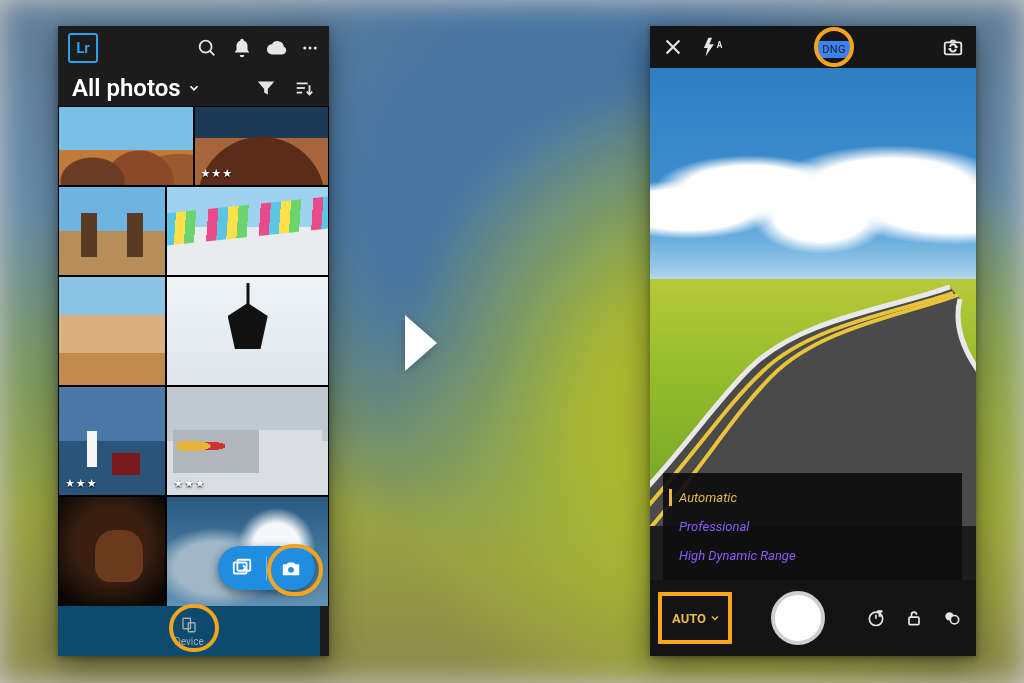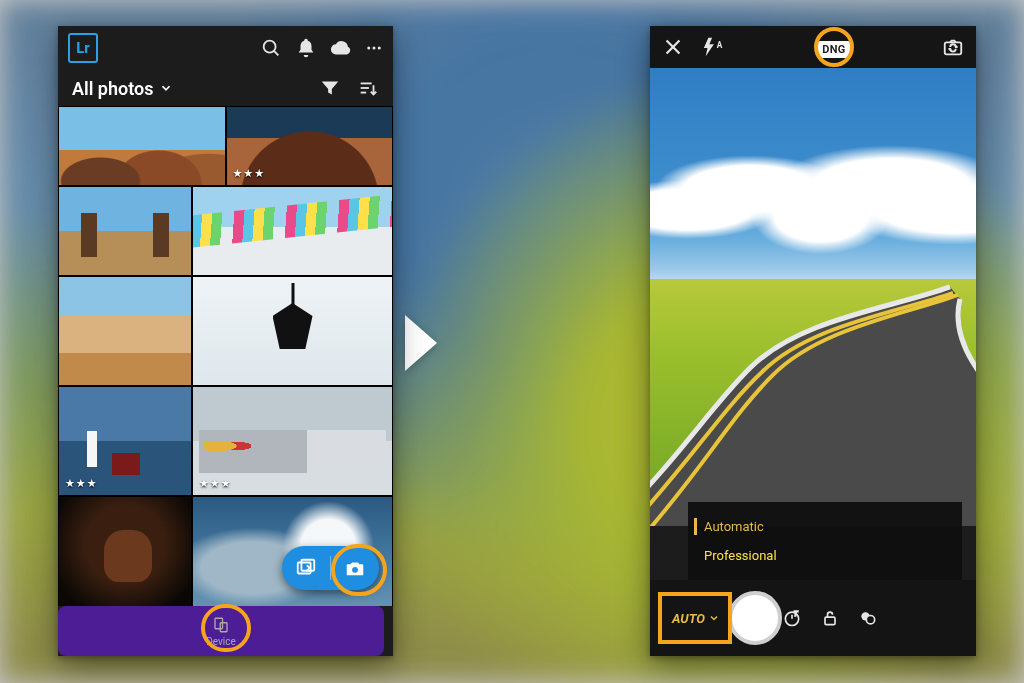--- a/index.html
+++ b/index.html
@@ -10,32 +10,32 @@
     linear-gradient(180deg,#6c8aa6 0%, #7098b8 30%, #8aa76a 55%, #a6b24c 75%, #999455 100%);
     filter:blur(14px) saturate(1.05);}
   .bg::after{content:"";position:absolute;inset:0;background:rgba(0,0,0,0.08);}
 
   .arrow{position:absolute;left:405px;top:315px;width:0;height:0;
     border-top:28px solid transparent;border-bottom:28px solid transparent;
     border-left:32px solid #ffffff;filter:drop-shadow(0 2px 4px rgba(0,0,0,.25));}
 
   
   .phone{position:absolute;background:#1c1c1c;box-shadow:0 10px 30px rgba(0,0,0,.45),0 2px 6px rgba(0,0,0,.3);}
-  .phone.left{left:58px;top:26px;width:335px;height:630px;}
+  .phone.left{left:58px;top:26px;width:271px;height:630px;}
   .phone.right{left:650px;top:26px;width:326px;height:630px;}
 
   
   .lp-topbar{height:44px;display:flex;align-items:center;justify-content:space-between;padding:0 10px;}
   .lr-badge{width:30px;height:30px;border:2px solid #2aa0e6;color:#2aa0e6;display:flex;align-items:center;justify-content:center;font-weight:700;font-size:15px;border-radius:3px;}
   .lp-icons{display:flex;gap:13px;align-items:center;}
   .ic{width:22px;height:22px;display:flex;align-items:center;justify-content:center;color:#e6e6e6;}
   .ic svg{width:100%;height:100%;}
 
   .lp-titlebar{height:36px;display:flex;align-items:center;justify-content:space-between;padding:0 14px;color:#fff;}
-  .lp-title{display:flex;align-items:center;gap:6px;font-size:18px;font-weight:600;}
+  .lp-title{display:flex;align-items:center;gap:6px;font-size:24px;font-weight:600;}
   .lp-title .chev{width:14px;height:14px;}
   .lp-right{display:flex;gap:16px;align-items:center;}
 
   .gallery{position:absolute;left:0;right:0;top:80px;bottom:50px;overflow:hidden;}
   .thumb{position:absolute;border:1px solid #000;background:#333;overflow:hidden;}
   .stars{position:absolute;left:6px;bottom:5px;color:#fff;font-size:11px;letter-spacing:1px;text-shadow:0 1px 2px #000;}
 
   
   .t-rock{background:
       radial-gradient(ellipse at 25% 95%, #6a3c24 0 22%, transparent 23%),
@@ -69,55 +69,55 @@
   .t-horse::before{content:"";position:absolute;left:34%;top:28%;width:48px;height:52px;background:#6b3a1e;border-radius:40% 40% 30% 30%;}
   .t-sky{background:
       radial-gradient(circle at 68% 42%,rgba(255,255,255,.95) 0 18%,transparent 30%),
       radial-gradient(ellipse at 30% 60%,#9fb7c6 0 26%,transparent 40%),
       linear-gradient(180deg,#2a5a82 0%,#4a7ea4 60%,#6a96b6 100%);}
 
   .fab{position:absolute;right:14px;bottom:66px;height:44px;border-radius:30px;background:#1f8de0;display:flex;align-items:center;padding:0 13px;gap:13px;box-shadow:0 3px 10px rgba(0,0,0,.5);}
   .fab .sep{width:1px;height:24px;background:rgba(255,255,255,.4);}
   .fab svg{width:22px;height:22px;color:#fff;}
 
-  .lp-bottom{position:absolute;left:0;right:9px;bottom:0;height:50px;background:#4c1d95;display:flex;border-radius:8px;}
+  .lp-bottom{position:absolute;left:0;right:9px;bottom:0;height:50px;background:#0c4a6e;display:flex;}
   .nav{flex:1;display:flex;flex-direction:column;align-items:center;justify-content:center;gap:2px;color:#aaa;font-size:10px;}
   .nav.active{color:#3aa6ea;}
   .nav svg{width:20px;height:18px;}
 
   .ring{position:absolute;border:4px solid #f5a51d;border-radius:999px;pointer-events:none;} 
   .ring.rcam{width:56px;height:52px;right:6px;bottom:60px;}
   .ring.rnav{width:50px;height:48px;left:50%;transform:translateX(-50%);bottom:4px;}
 
   
   .rp-top{height:42px;background:#151515;display:flex;align-items:center;justify-content:space-between;padding:0 12px;color:#eaeaea;}
   .rp-top .l,.rp-top .r{display:flex;align-items:center;gap:16px;}
-  .dng-pill{background:#ffffff;color:#222;font-size:11px;font-weight:700;padding:2px 4px;border-radius:2px;letter-spacing:.3px;}
+  .dng-pill{background:#3b82f6;color:#222;font-size:11px;font-weight:400;padding:2px 4px;border-radius:2px;letter-spacing:.3px;}
   .ring.rdng{width:40px;height:40px;}
 
   .viewfinder{position:absolute;left:0;right:0;top:42px;bottom:130px;overflow:hidden;}
   .vf-sky{position:absolute;inset:0;background:linear-gradient(180deg,#2f7ec4 0%,#3f8fce 28%,#6cb0df 38%,#9cc9e8 44%,#cfe6f2 48%);}
   .vf-clouds{position:absolute;left:-10%;right:-10%;top:8%;height:38%;
     background:
       radial-gradient(ellipse at 18% 60%,#fff 0 14%,transparent 20%),
       radial-gradient(ellipse at 34% 48%,#fff 0 18%,transparent 26%),
       radial-gradient(ellipse at 52% 64%,#fff 0 16%,transparent 24%),
       radial-gradient(ellipse at 70% 46%,#fff 0 20%,transparent 30%),
       radial-gradient(ellipse at 86% 60%,#fff 0 16%,transparent 24%);
     filter:blur(.4px);}
   .vf-field{position:absolute;left:0;right:0;top:46%;bottom:0;background:linear-gradient(180deg,#b8c93a 0%,#9bbf2d 30%,#6ea326 100%);}
   .vf-road{position:absolute;left:0;right:0;top:46%;bottom:0;}
   .vf-road svg{width:100%;height:100%;display:block;}
 
-  .mode-panel{position:absolute;left:38px;right:14px;bottom:76px;background:rgba(15,15,15,.94);padding:10px 0 10px 0;}
-  .mode{padding:7px 14px 7px 16px;color:#fde047;font-size:13px;}
+  .mode-panel{position:absolute;left:13px;right:14px;bottom:76px;background:rgba(15,15,15,.94);padding:10px 0 10px 0;font-style:italic;}
+  .mode{padding:7px 14px 7px 16px;color:#8b5cf6;font-size:13px;}
   .mode.sel{color:#e7b84a;position:relative;}
   .mode.sel::before{content:"";position:absolute;left:6px;top:6px;bottom:6px;width:3px;background:#e7b84a;}
 
-  .rp-bottom{position:absolute;left:0;right:0;bottom:0;height:76px;background:#141414;display:flex;align-items:center;justify-content:flex-start;padding:0 14px;font-style:italic;}
+  .rp-bottom{position:absolute;left:0;right:0;bottom:0;height:76px;background:#141414;display:flex;align-items:center;justify-content:space-between;padding:0 14px;}
   .auto-btn{color:#e7b84a;font-size:13px;font-weight:700;display:flex;align-items:center;gap:3px;padding:10px 8px;}
   .auto-btn svg{width:12px;height:12px;}
   .shutter{width:54px;height:54px;border-radius:50%;background:#fff;border:4px solid #cfcfcf;box-shadow:inset 0 0 0 3px #fff;}
   .rp-right{display:flex;align-items:center;gap:18px;color:#cfcfcf;}
   .rp-right .ic{width:20px;height:20px;}
   .rect-hl{position:absolute;border:4px solid #f5a51d;pointer-events:none;}
   .rect-auto{width:74px;height:52px;left:8px;bottom:12px;}
 </style>
 </head>
 <body>
@@ -282,20 +282,21 @@
         <path d="M380 140 C 330 110, 300 60, 310 20" fill="none" stroke="#e8e8e8" stroke-width="5"></path>
         <path d="M303 14 C 248 34, 160 46, 112 94 C 72 132, 42 182, -20 250" fill="none" stroke="#e8c43a" stroke-width="4"></path>
         <path d="M308 16 C 254 36, 168 50, 122 98 C 84 136, 56 186, 0 252" fill="none" stroke="#e8c43a" stroke-width="4"></path>
       </svg>
     </div>
   </div>
 
   <div class="mode-panel">
     <div class="mode sel">Automatic</div>
     <div class="mode">Professional</div>
+    <div class="mode">High Dynamic Range</div>
   </div>
 
   <div class="rp-bottom">
     <div class="auto-btn">
       <span>AUTO</span>
       <svg viewBox="0 0 24 24" fill="none" stroke="#e7b84a" stroke-width="3">
           <polyline points="6 9 12 15 18 9"></polyline>
         </svg>
     </div>
     <div class="shutter"></div>

